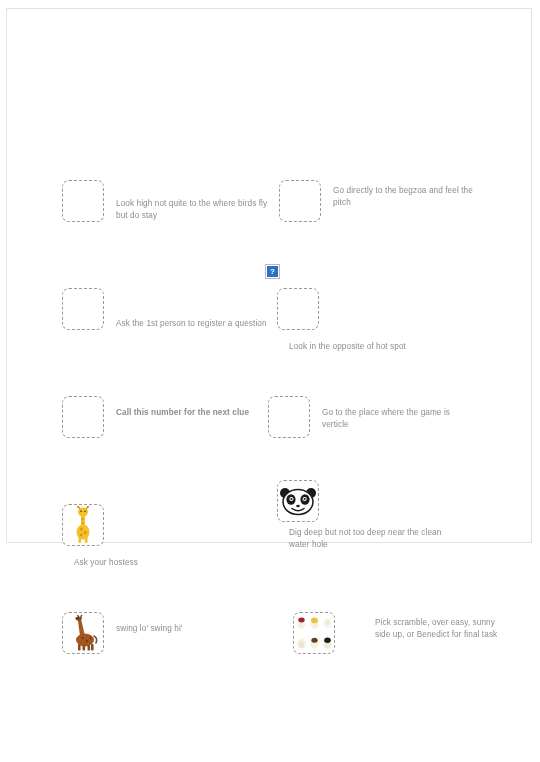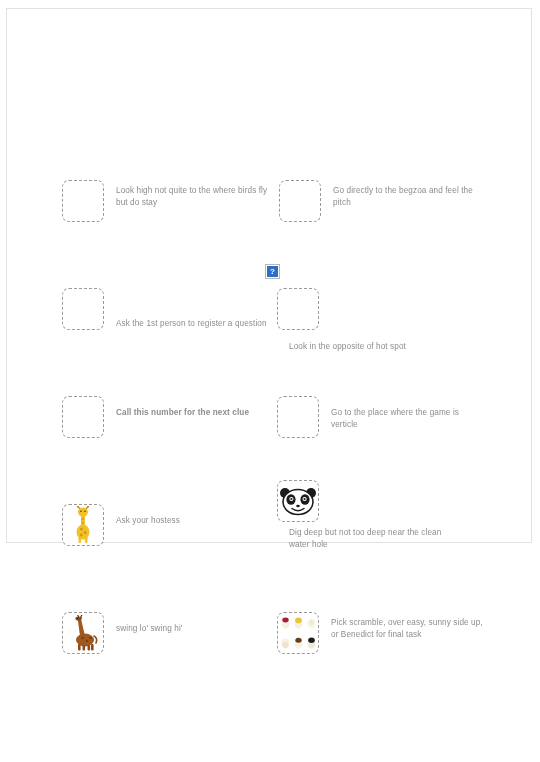--- a/index.html
+++ b/index.html
@@ -121,21 +121,21 @@
     font-family: "Liberation Sans", sans-serif;
   }
 </style>
 </head>
 <body>
 
 <div id="page-frame"></div>
 
 <div id="clue-grid">
 
-  <div class="clue-row two-line" style="left:62px; top:180px;">
+  <div class="clue-row two-line" style="left:62px; top:180px;align-items:flex-end;">
     <div class="drop-zone"></div>
     <div class="clue-text">Look high not quite to the where birds fly but do stay</div>
   </div>
 
   <div class="clue-row two-line" style="left:279px; top:180px;">
     <div class="drop-zone"></div>
     <div class="clue-text">Go directly to the begzoa and feel the pitch</div>
   </div>
 
   <div id="broken-image">
@@ -150,26 +150,26 @@
   <div class="clue-row" style="left:277px; top:288px;flex-direction:column;">
     <div class="drop-zone"></div>
     <div class="clue-text">Look in the opposite of hot spot</div>
   </div>
 
   <div class="clue-row" style="left:62px; top:396px;font-weight:bold;">
     <div class="drop-zone"></div>
     <div class="clue-text">Call this number for the next clue</div>
   </div>
 
-  <div class="clue-row" style="left:277px; top:396px;">
+  <div class="clue-row" style="left:268px; top:396px;">
     <div class="drop-zone"></div>
     <div class="clue-text">Go to the place where the game is verticle</div>
   </div>
 
-  <div class="clue-row" style="left:62px; top:504px;">
+  <div class="clue-row" style="left:62px; top:504px;flex-direction:column;">
     <div class="drop-zone">
       <svg class="art-svg" width="26" height="38" viewBox="0 0 26 38">
         <ellipse cx="13" cy="6" rx="5" ry="4.5" fill="#f2c029"></ellipse>
         <path d="M9.5 2.5 L8 0.5" stroke="#c99a1c" stroke-width="1.3" stroke-linecap="round"></path>
         <path d="M16.5 2.5 L18 0.5" stroke="#c99a1c" stroke-width="1.3" stroke-linecap="round"></path>
         <circle cx="8" cy="0.6" r="1.1" fill="#c08d17"></circle>
         <circle cx="18" cy="0.6" r="1.1" fill="#c08d17"></circle>
         <circle cx="11" cy="5.3" r="0.8" fill="#4a3208"></circle>
         <circle cx="15" cy="5.3" r="0.8" fill="#4a3208"></circle>
         <rect x="11" y="9" width="4" height="11" rx="1.6" fill="#f2c029"></rect>
@@ -220,21 +220,21 @@
         <rect x="25" y="29" width="2.6" height="6.5" rx="1" fill="#8a4a1e"></rect>
         <path d="M28 21 Q32 23 30 28" stroke="#8a4a1e" stroke-width="1.6" fill="none" stroke-linecap="round"></path>
         <circle cx="16.5" cy="23" r="1.3" fill="#7a3e15"></circle>
         <circle cx="21" cy="26" r="1.3" fill="#7a3e15"></circle>
         <circle cx="24.5" cy="23" r="1.3" fill="#7a3e15"></circle>
       </svg>
     </div>
     <div class="clue-text">swing lo' swing hi'</div>
   </div>
 
-  <div class="clue-row two-line" style="left:277px; top:612px;">
+  <div class="clue-row two-line" style="left:293px; top:612px;gap:28px;">
     <div class="drop-zone">
       <div class="food-grid">
         <div class="food-cell">
           <svg width="11" height="12" viewBox="0 0 11 12">
               <ellipse cx="5.5" cy="7" rx="4" ry="4.7" fill="#f6efe2"></ellipse>
               <path d="M2 4 Q5.5 0 9 4 Q7 2 5.5 2.2 Q4 2 2 4" fill="#8e1a2a"></path>
               <ellipse cx="5.5" cy="3" rx="3.2" ry="2.4" fill="#a32235"></ellipse>
             </svg>
         </div>
         <div class="food-cell">

